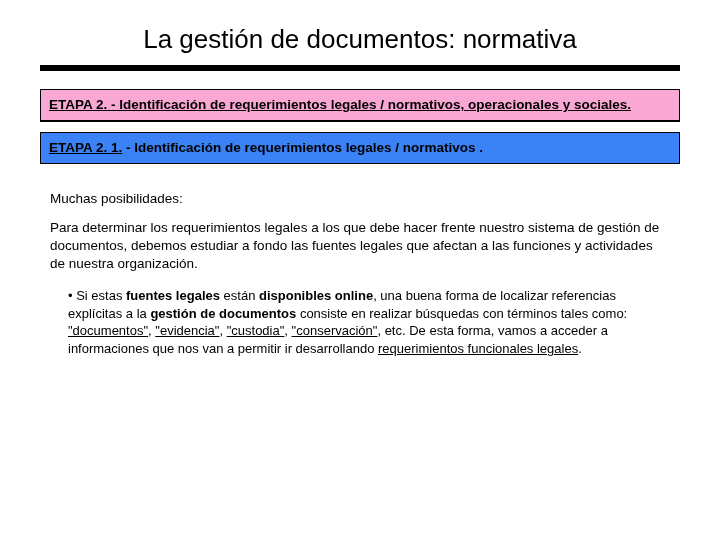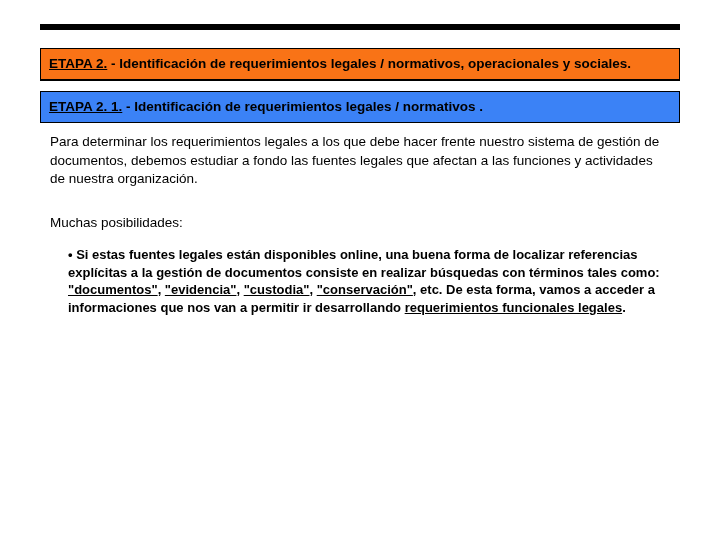--- a/index.html
+++ b/index.html
@@ -1,43 +1,44 @@
 <!DOCTYPE html>
 <html><head>
 <meta charset="utf-8">
 <style>
   * { box-sizing: border-box; margin: 0; padding: 0; }
   html, body { width: 720px; height: 540px; font-family: Arial, Helvetica, sans-serif; background: #fff; color: #000; }
   .slide { position: relative; width: 720px; height: 540px; padding: 24px 40px 0 40px; }
   .title { font-size: 26px; font-weight: 400; text-align: center; margin: 0 0 10px 0; }
   .rule { border: none; border-top: 6px solid #000; margin-bottom: 18px; }
   .box { border: 1px solid #000; padding: 6px 8px; font-size: 13.5px; line-height: 1.35; margin-bottom: 10px; }
-  .box-1 { background: #f97316; border-bottom-width: 2px; }
+  .box-1 { background: #f9a8d4; border-bottom-width: 2px; text-decoration: underline; }
   .box-2 { background: #3b82f6; }
   .lead { font-weight: 700; text-decoration: underline; }
   .para { font-size: 13.5px; line-height: 1.35; margin: 10px 10px 0 10px; }
-  .bullet { font-size: 13px; line-height: 1.35; margin: 14px 10px 0 28px; font-weight: bold; }
+  .bullet { font-size: 13px; line-height: 1.35; margin: 14px 10px 0 28px; }
   .circle { position: absolute; border-radius: 50%; pointer-events: none; z-index: -1; }
   .c1 { left: 112px; top: 272px; width: 72px; height: 72px; background: #fec94a; }
   .c2 { left: 45px; top: 362px; width: 140px; height: 140px; background: #f2a948; }
 </style>
 </head>
 <body>
 
 <div class="slide">
   <div class="circle c1"></div>
   <div class="circle c2"></div>
 
+  <h1 class="title">La gestión de documentos: normativa</h1>
   <hr class="rule">
 
   <div class="box box-1">
     <b><span class="lead">ETAPA 2.</span><span> - Identificación de requerimientos legales / normativos, operacionales y sociales.</span></b>
   </div>
 
   <div class="box box-2">
     <b><span class="lead">ETAPA 2. 1.</span><span> - Identificación de requerimientos legales / normativos .</span></b>
   </div>
 
+  <p class="para" style="margin-top:26px">Muchas posibilidades:</p>
   <p class="para">Para determinar los requerimientos legales a los que debe hacer frente nuestro sistema de gestión de documentos, debemos estudiar a fondo las fuentes legales que afectan a las funciones y actividades de nuestra organización.</p>
-  <p class="para" style="margin-top:26px">Muchas posibilidades:</p>
 
   <p class="bullet">• Si estas <b>fuentes legales</b> están <b>disponibles online</b>, una buena forma de localizar referencias explícitas a la <b>gestión de documentos</b> consiste en realizar búsquedas con términos tales como: <u>"documentos"</u>, <u>"evidencia"</u>, <u>"custodia"</u>, <u>"conservación"</u>, etc. De esta forma, vamos a acceder a informaciones que nos van a permitir ir desarrollando <u>requerimientos funcionales legales</u>.</p>
 </div>
 
 </body></html>

